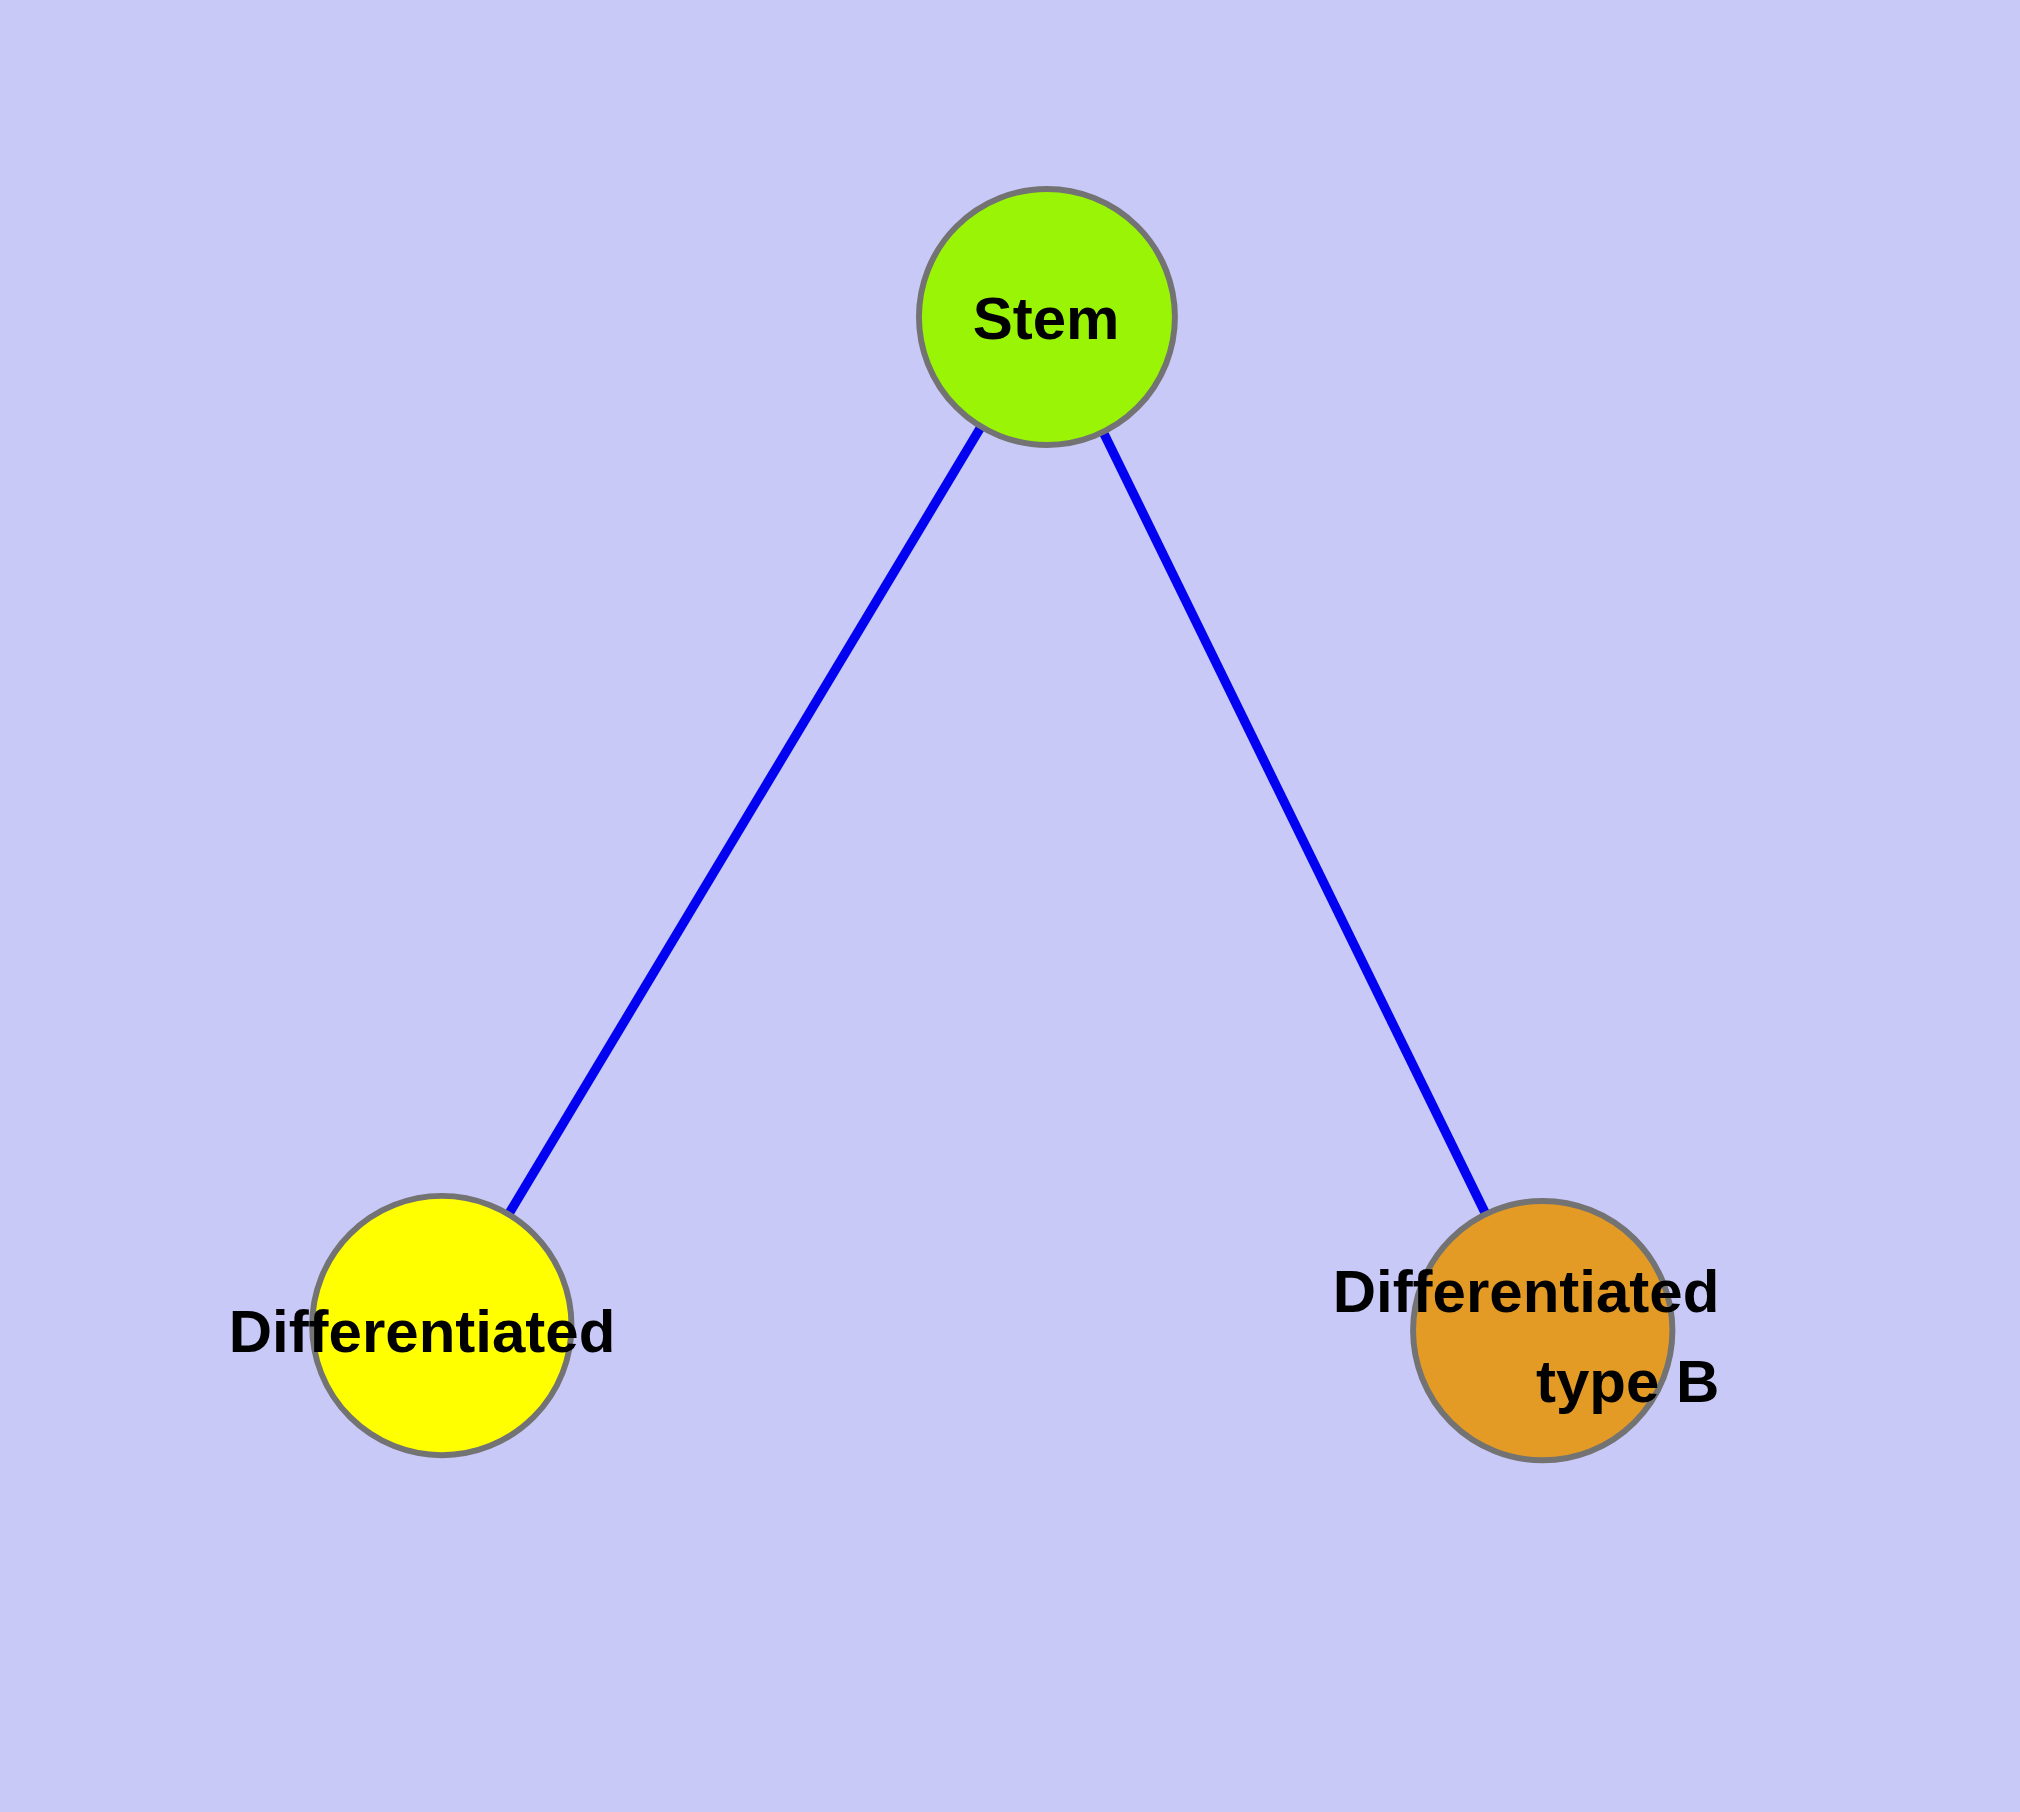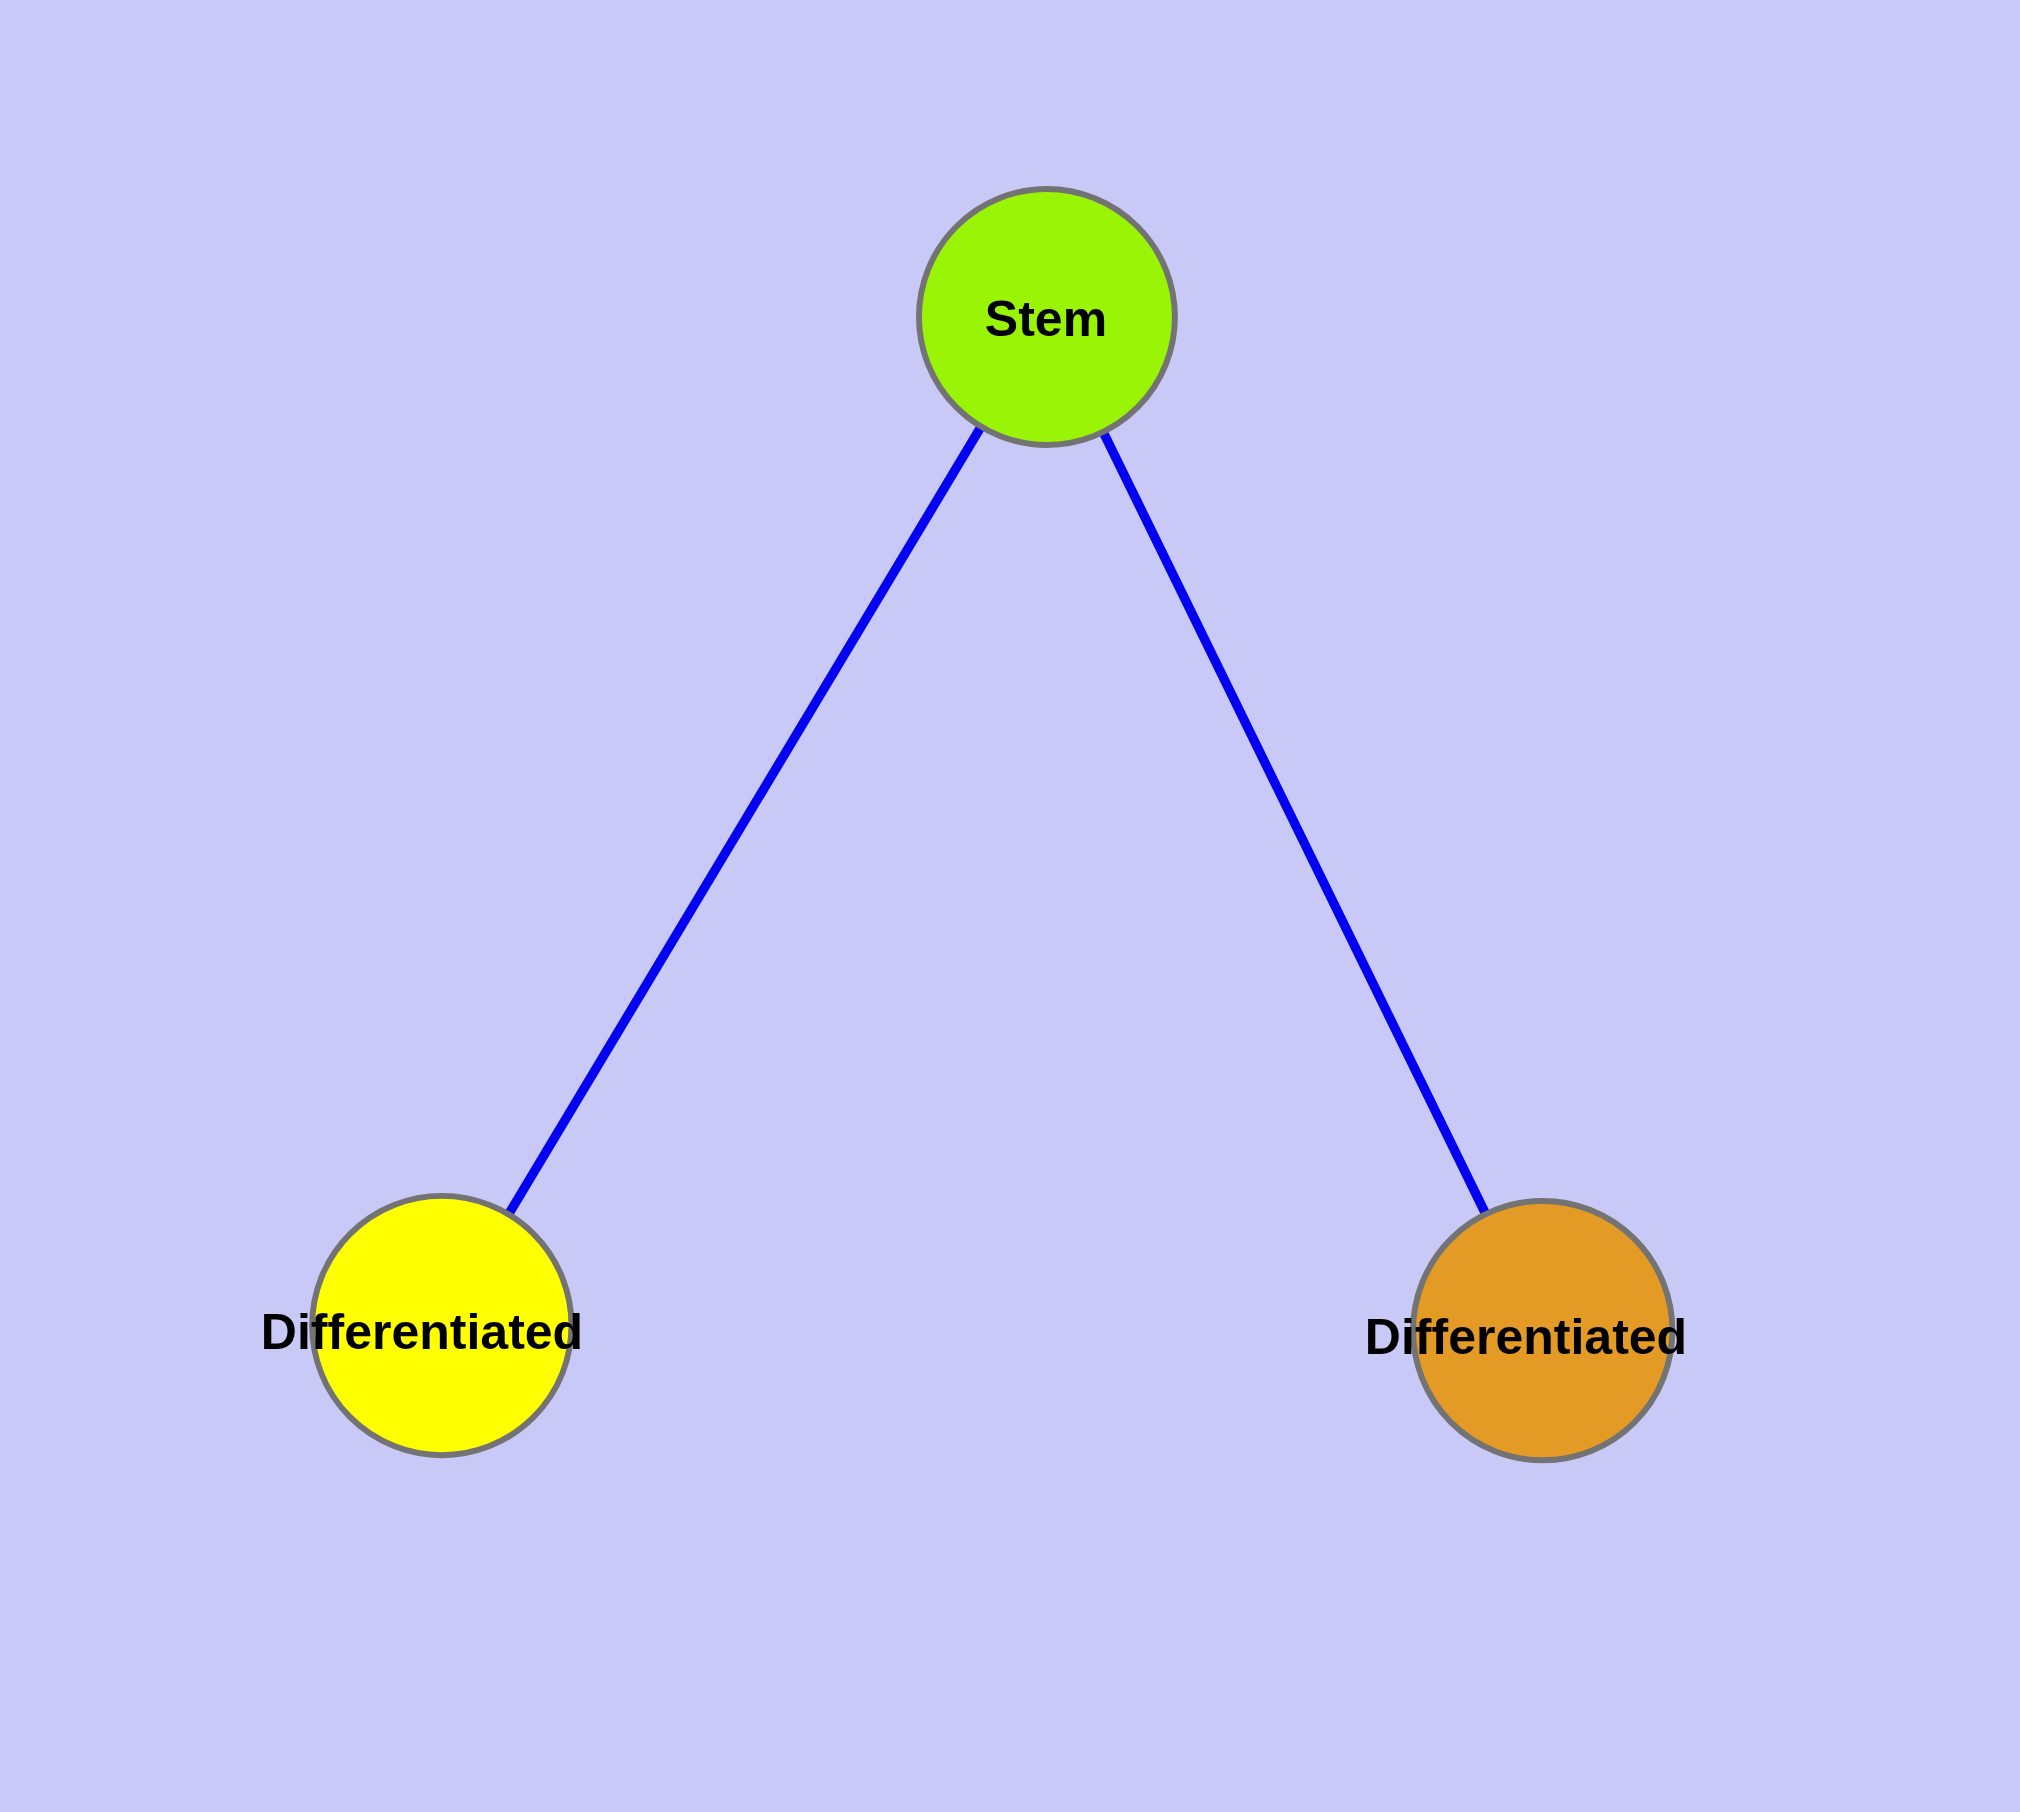--- a/index.html
+++ b/index.html
@@ -22,21 +22,21 @@
     fill: none;
     stroke-width: 11px;
   }
   .node-circle {
     stroke-width: 7px;
   }
   .node-label {
     position: absolute;
     transform: translate(-50%, -50%);
     font-weight: 700;
-    font-size: 50px;
+    font-size: 60px;
     line-height: 90px;
     color: #000000;
     text-align: right;
     white-space: nowrap;
     letter-spacing: 0;
   }
 </style>
 </head>
 <body>
 
@@ -52,15 +52,16 @@
   <div class="node-label" style="left: 1046px; top: 319px; color: rgb(0, 0, 0);">
     <div>Stem</div>
   </div>
 
   <div class="node-label" style="left: 422px; top: 1332px; color: rgb(0, 0, 0);">
     <div>Differentiated</div>
   </div>
 
   <div class="node-label" style="left: 1526px; top: 1337px; color: rgb(0, 0, 0);">
     <div>Differentiated</div>
+    <div>type B</div>
   </div>
 </div>
 
 
 </body></html>

